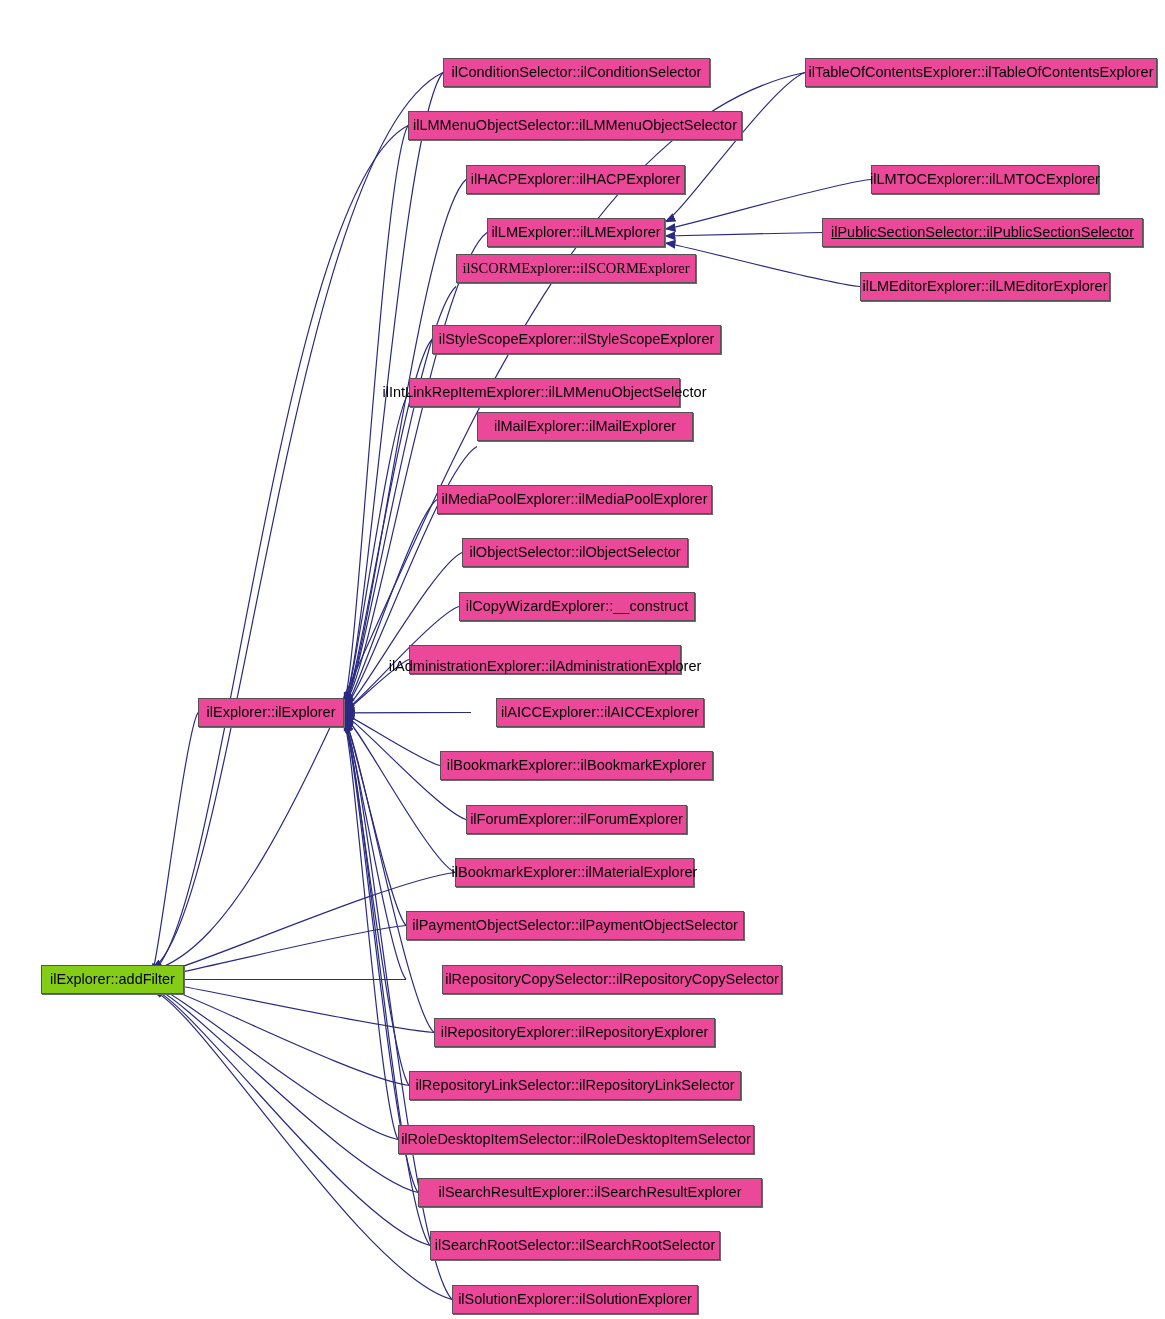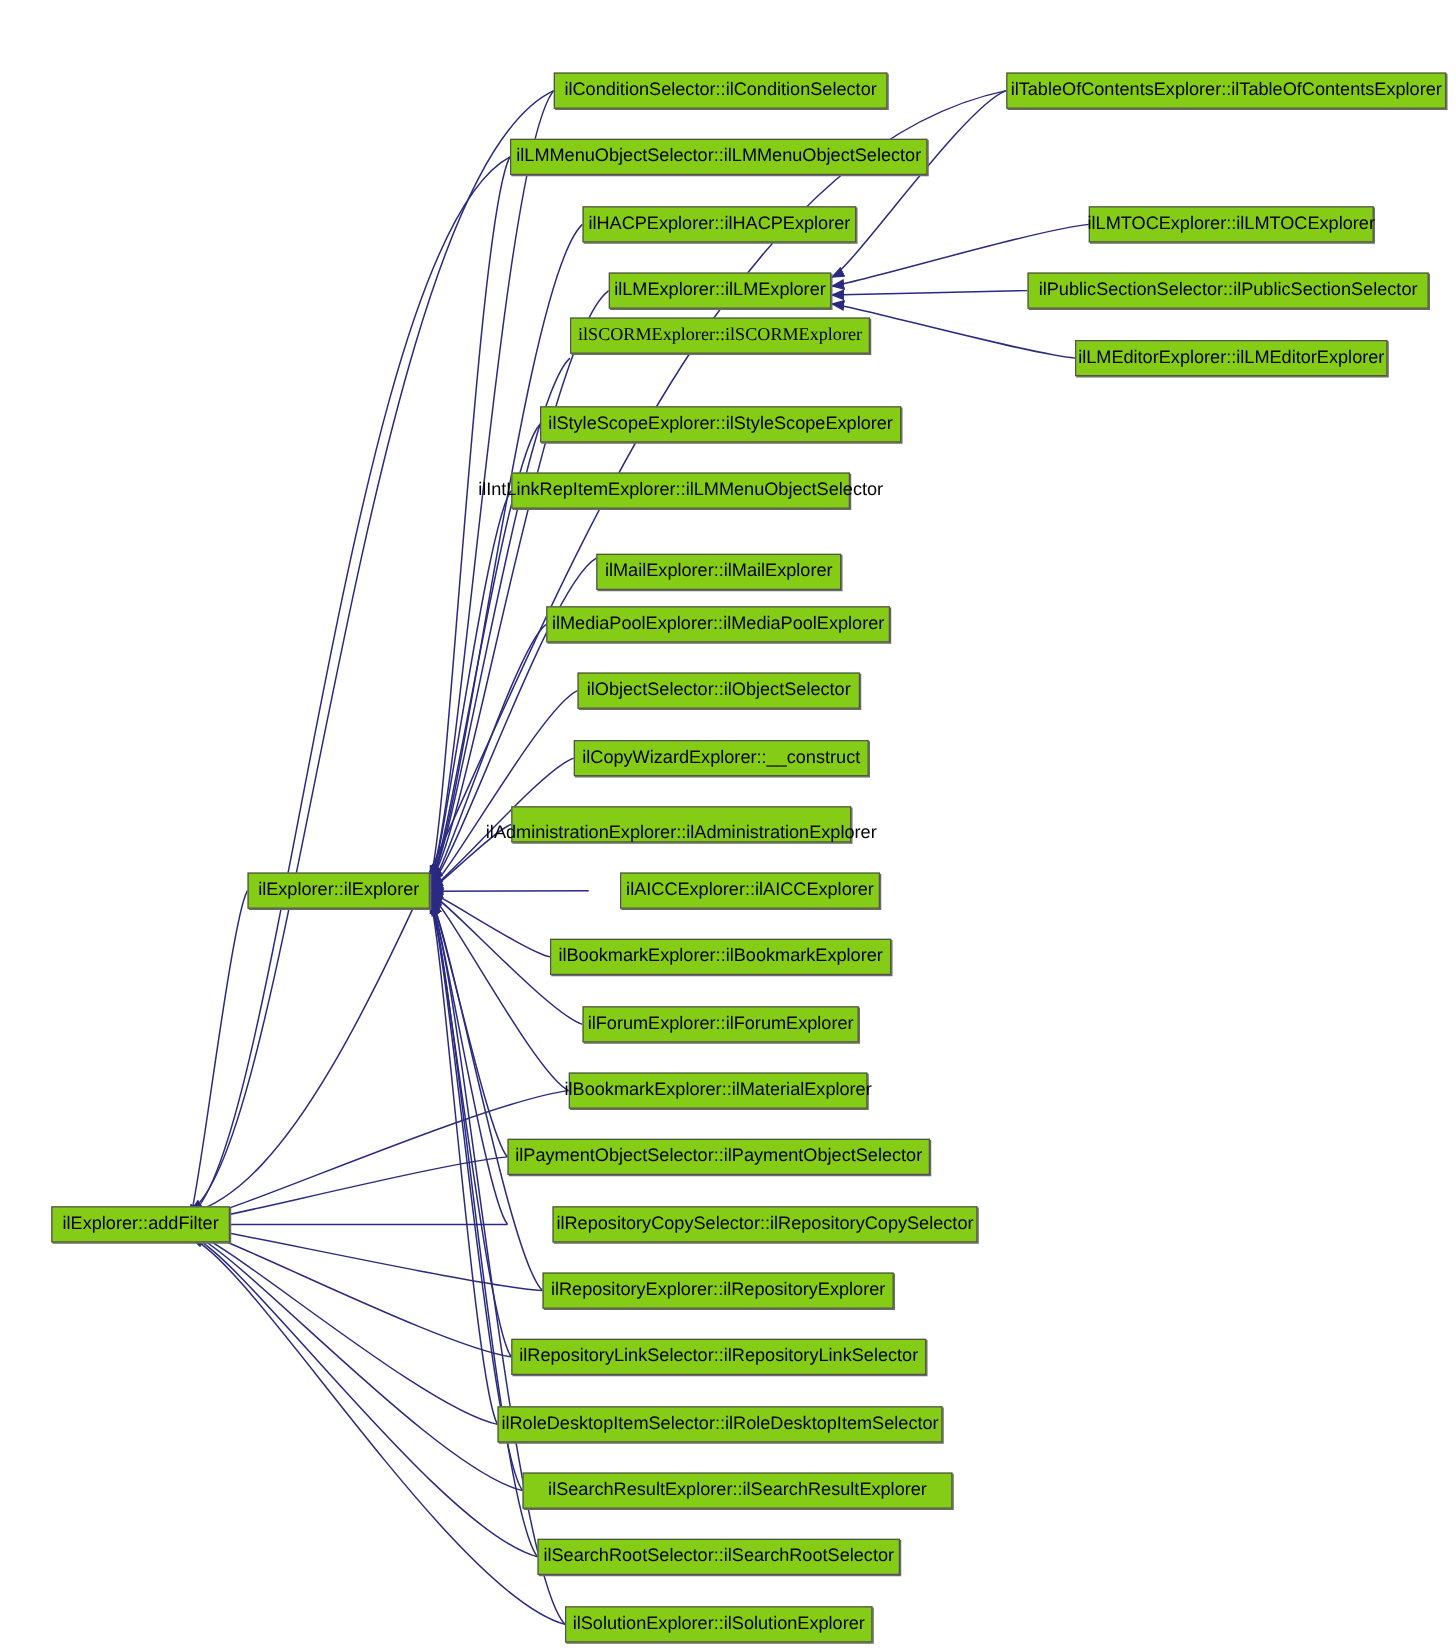--- a/index.html
+++ b/index.html
@@ -20,21 +20,21 @@
     left: 0;
     top: 0;
     width: 1165px;
     height: 1319px;
     pointer-events: none;
   }
   .gnode {
     position: absolute;
     box-sizing: border-box;
     border: 1px solid #535353;
-    background: #84cc16;
+    background: #ec4899;
     color: #000000;
     font-size: 14.5px;
     line-height: 1;
     white-space: nowrap;
     display: flex;
     align-items: center;
     justify-content: center;
     height: 29px;
     box-shadow: 1px 1px 0 0 #6b6b6b;
   }
@@ -122,21 +122,21 @@
       </div>
       <div class="gnode" style="left: 456px; top: 254px; width: 240px; font-family: Liberation Serif, serif;">
         <span class="gnode-label">ilSCORMExplorer::ilSCORMExplorer</span>
       </div>
       <div class="gnode" style="left: 432px; top: 325px; width: 289px;">
         <span class="gnode-label">ilStyleScopeExplorer::ilStyleScopeExplorer</span>
       </div>
       <div class="gnode" style="left: 409px; top: 378px; width: 271px;">
         <span class="gnode-label">ilIntLinkRepItemExplorer::ilLMMenuObjectSelector</span>
       </div>
-      <div class="gnode" style="left: 477px; top: 443px; width: 196px;">
+      <div class="gnode" style="left: 477px; top: 412px; width: 216px;">
         <span class="gnode-label">ilMailExplorer::ilMailExplorer</span>
       </div>
       <div class="gnode" style="left: 437px; top: 485px; width: 275px;">
         <span class="gnode-label">ilMediaPoolExplorer::ilMediaPoolExplorer</span>
       </div>
       <div class="gnode" style="left: 462px; top: 538px; width: 226px;">
         <span class="gnode-label">ilObjectSelector::ilObjectSelector</span>
       </div>
       <div class="gnode" style="left: 459px; top: 592px; width: 236px;">
         <span class="gnode-label">ilCopyWizardExplorer::__construct</span>
@@ -179,20 +179,20 @@
       </div>
       <div class="gnode" style="left: 452px; top: 1285px; width: 246px;">
         <span class="gnode-label">ilSolutionExplorer::ilSolutionExplorer</span>
       </div>
       <div class="gnode" style="left: 805px; top: 58px; width: 352px;">
         <span class="gnode-label">ilTableOfContentsExplorer::ilTableOfContentsExplorer</span>
       </div>
       <div class="gnode" style="left: 871px; top: 165px; width: 228px;">
         <span class="gnode-label">ilLMTOCExplorer::ilLMTOCExplorer</span>
       </div>
-      <div class="gnode" style="left: 822px; top: 218px; width: 321px;">
+      <div class="gnode" style="left: 822px; top: 218px; width: 321px; text-decoration: underline;">
         <span class="gnode-label">ilPublicSectionSelector::ilPublicSectionSelector</span>
       </div>
       <div class="gnode" style="left: 860px; top: 272px; width: 250px;">
         <span class="gnode-label">ilLMEditorExplorer::ilLMEditorExplorer</span>
       </div>
     </div>
 </div>
 
 </body></html>

